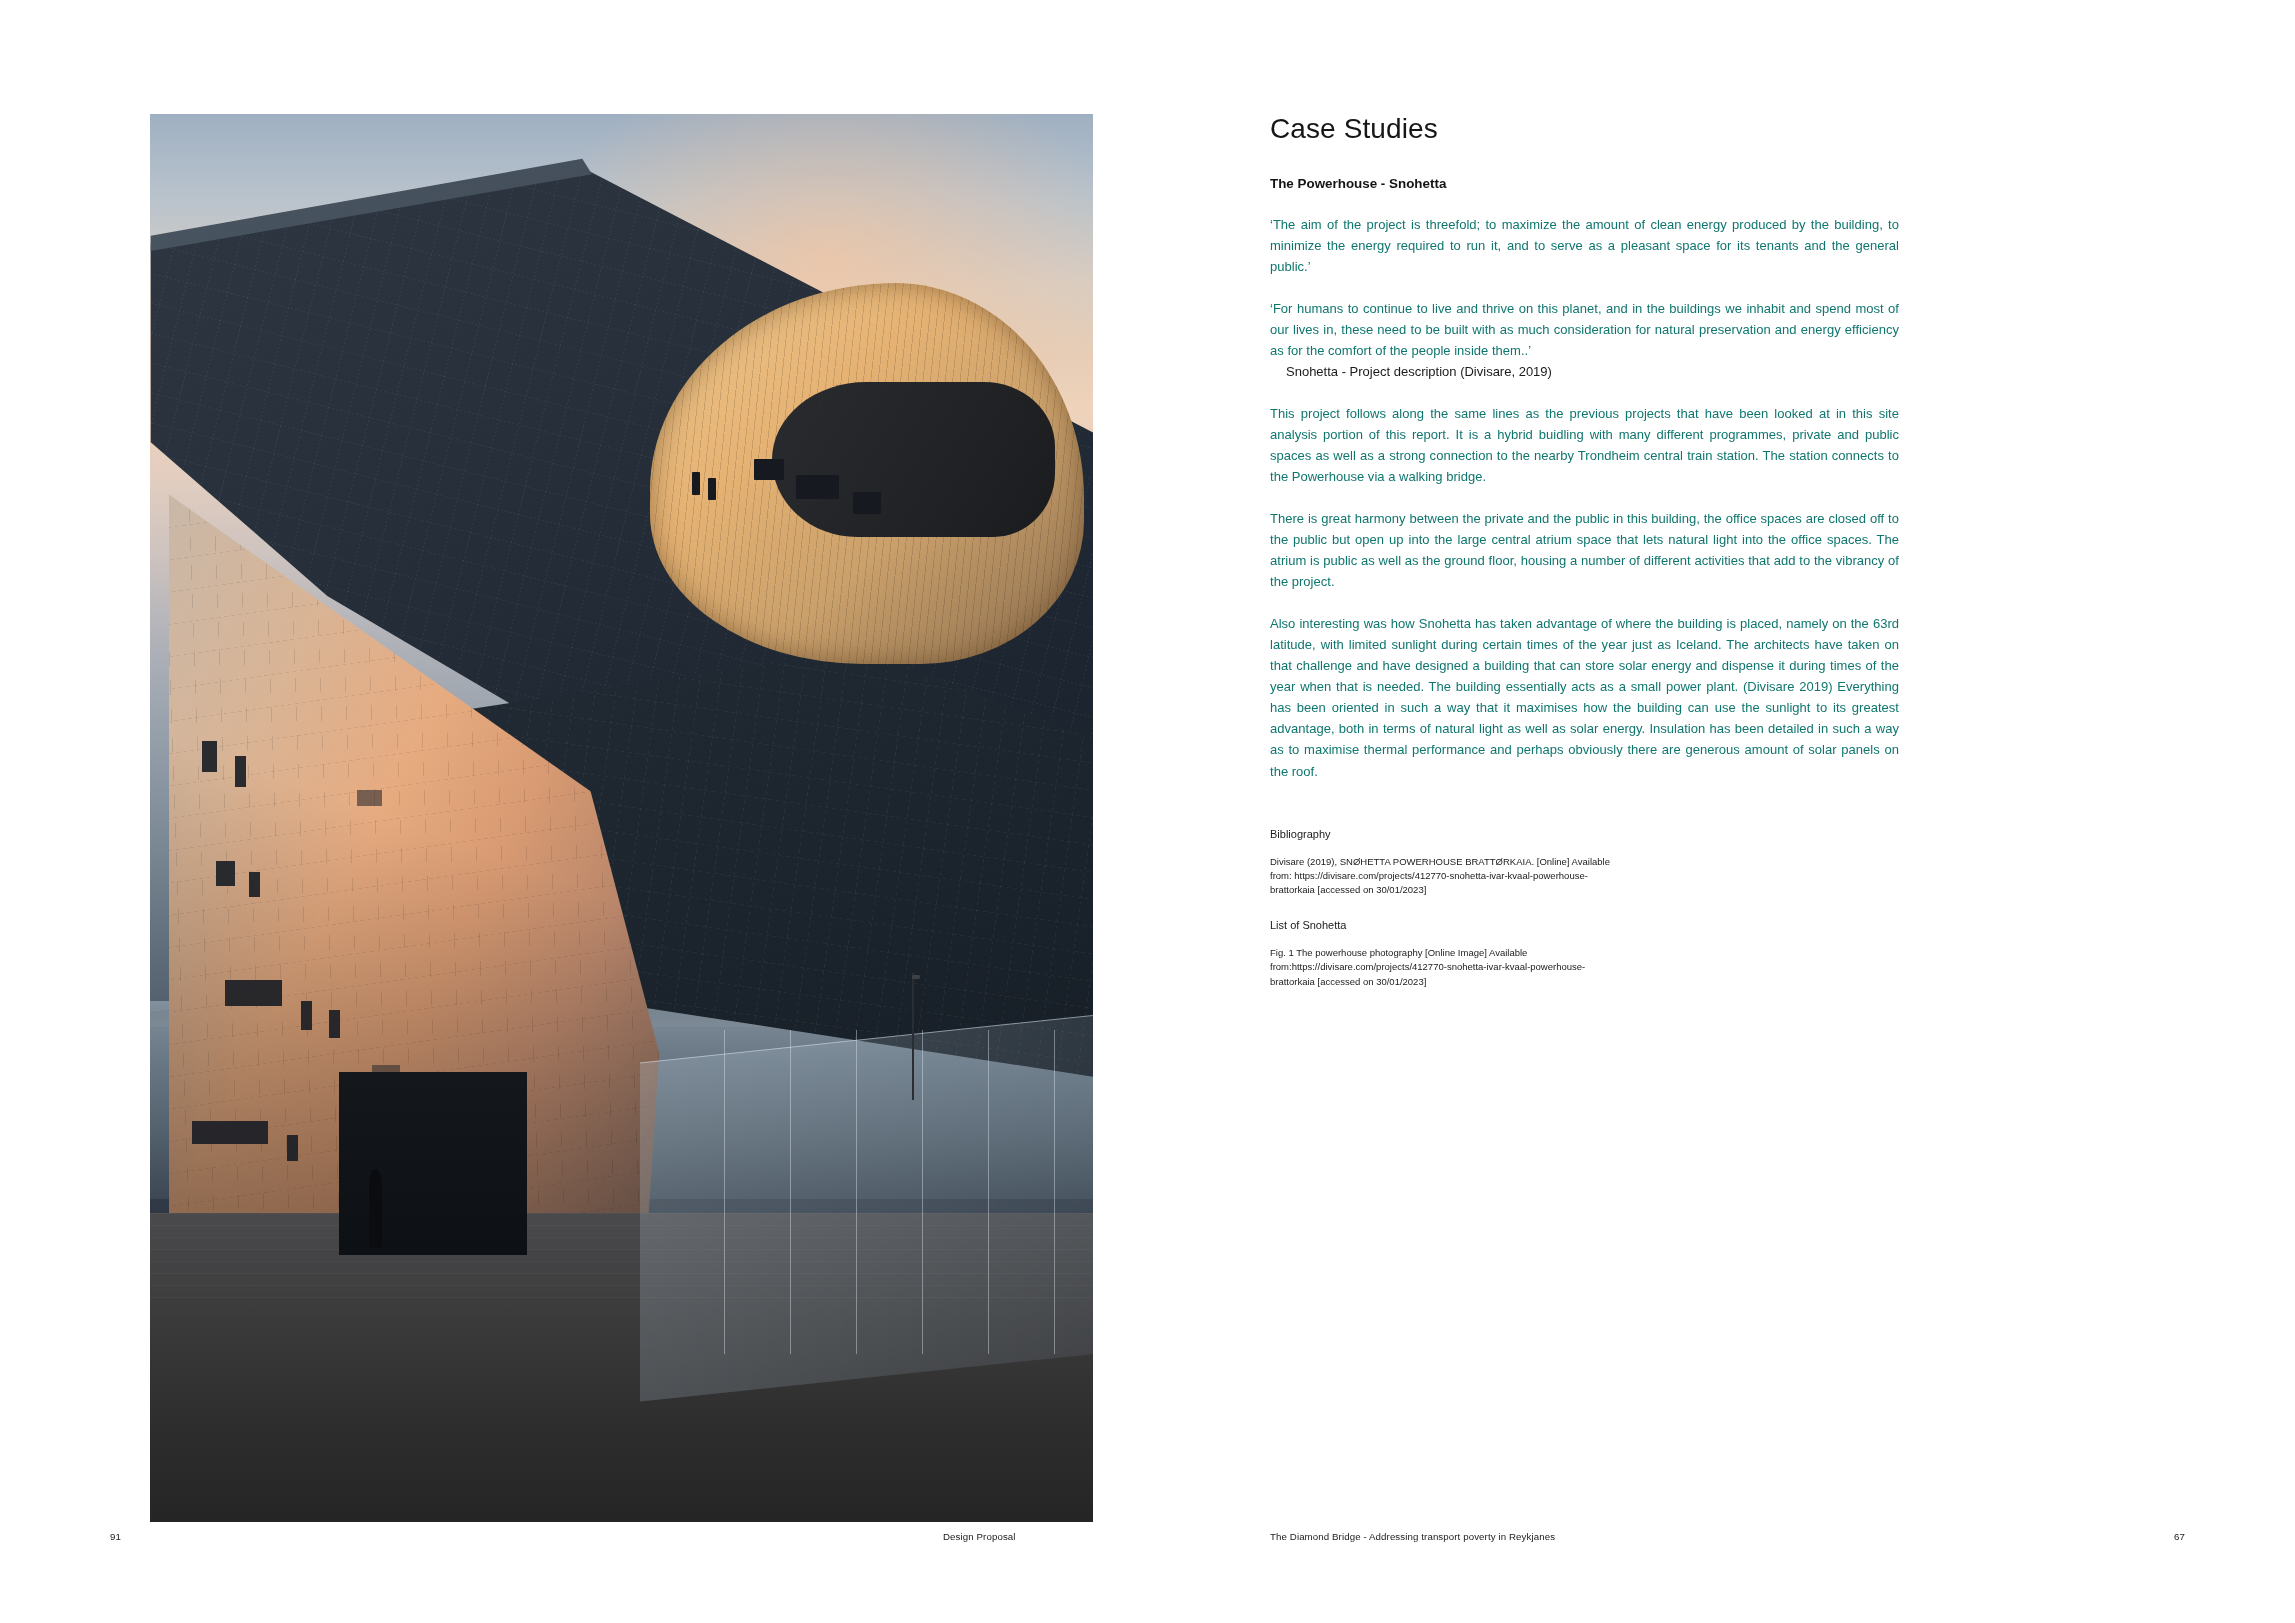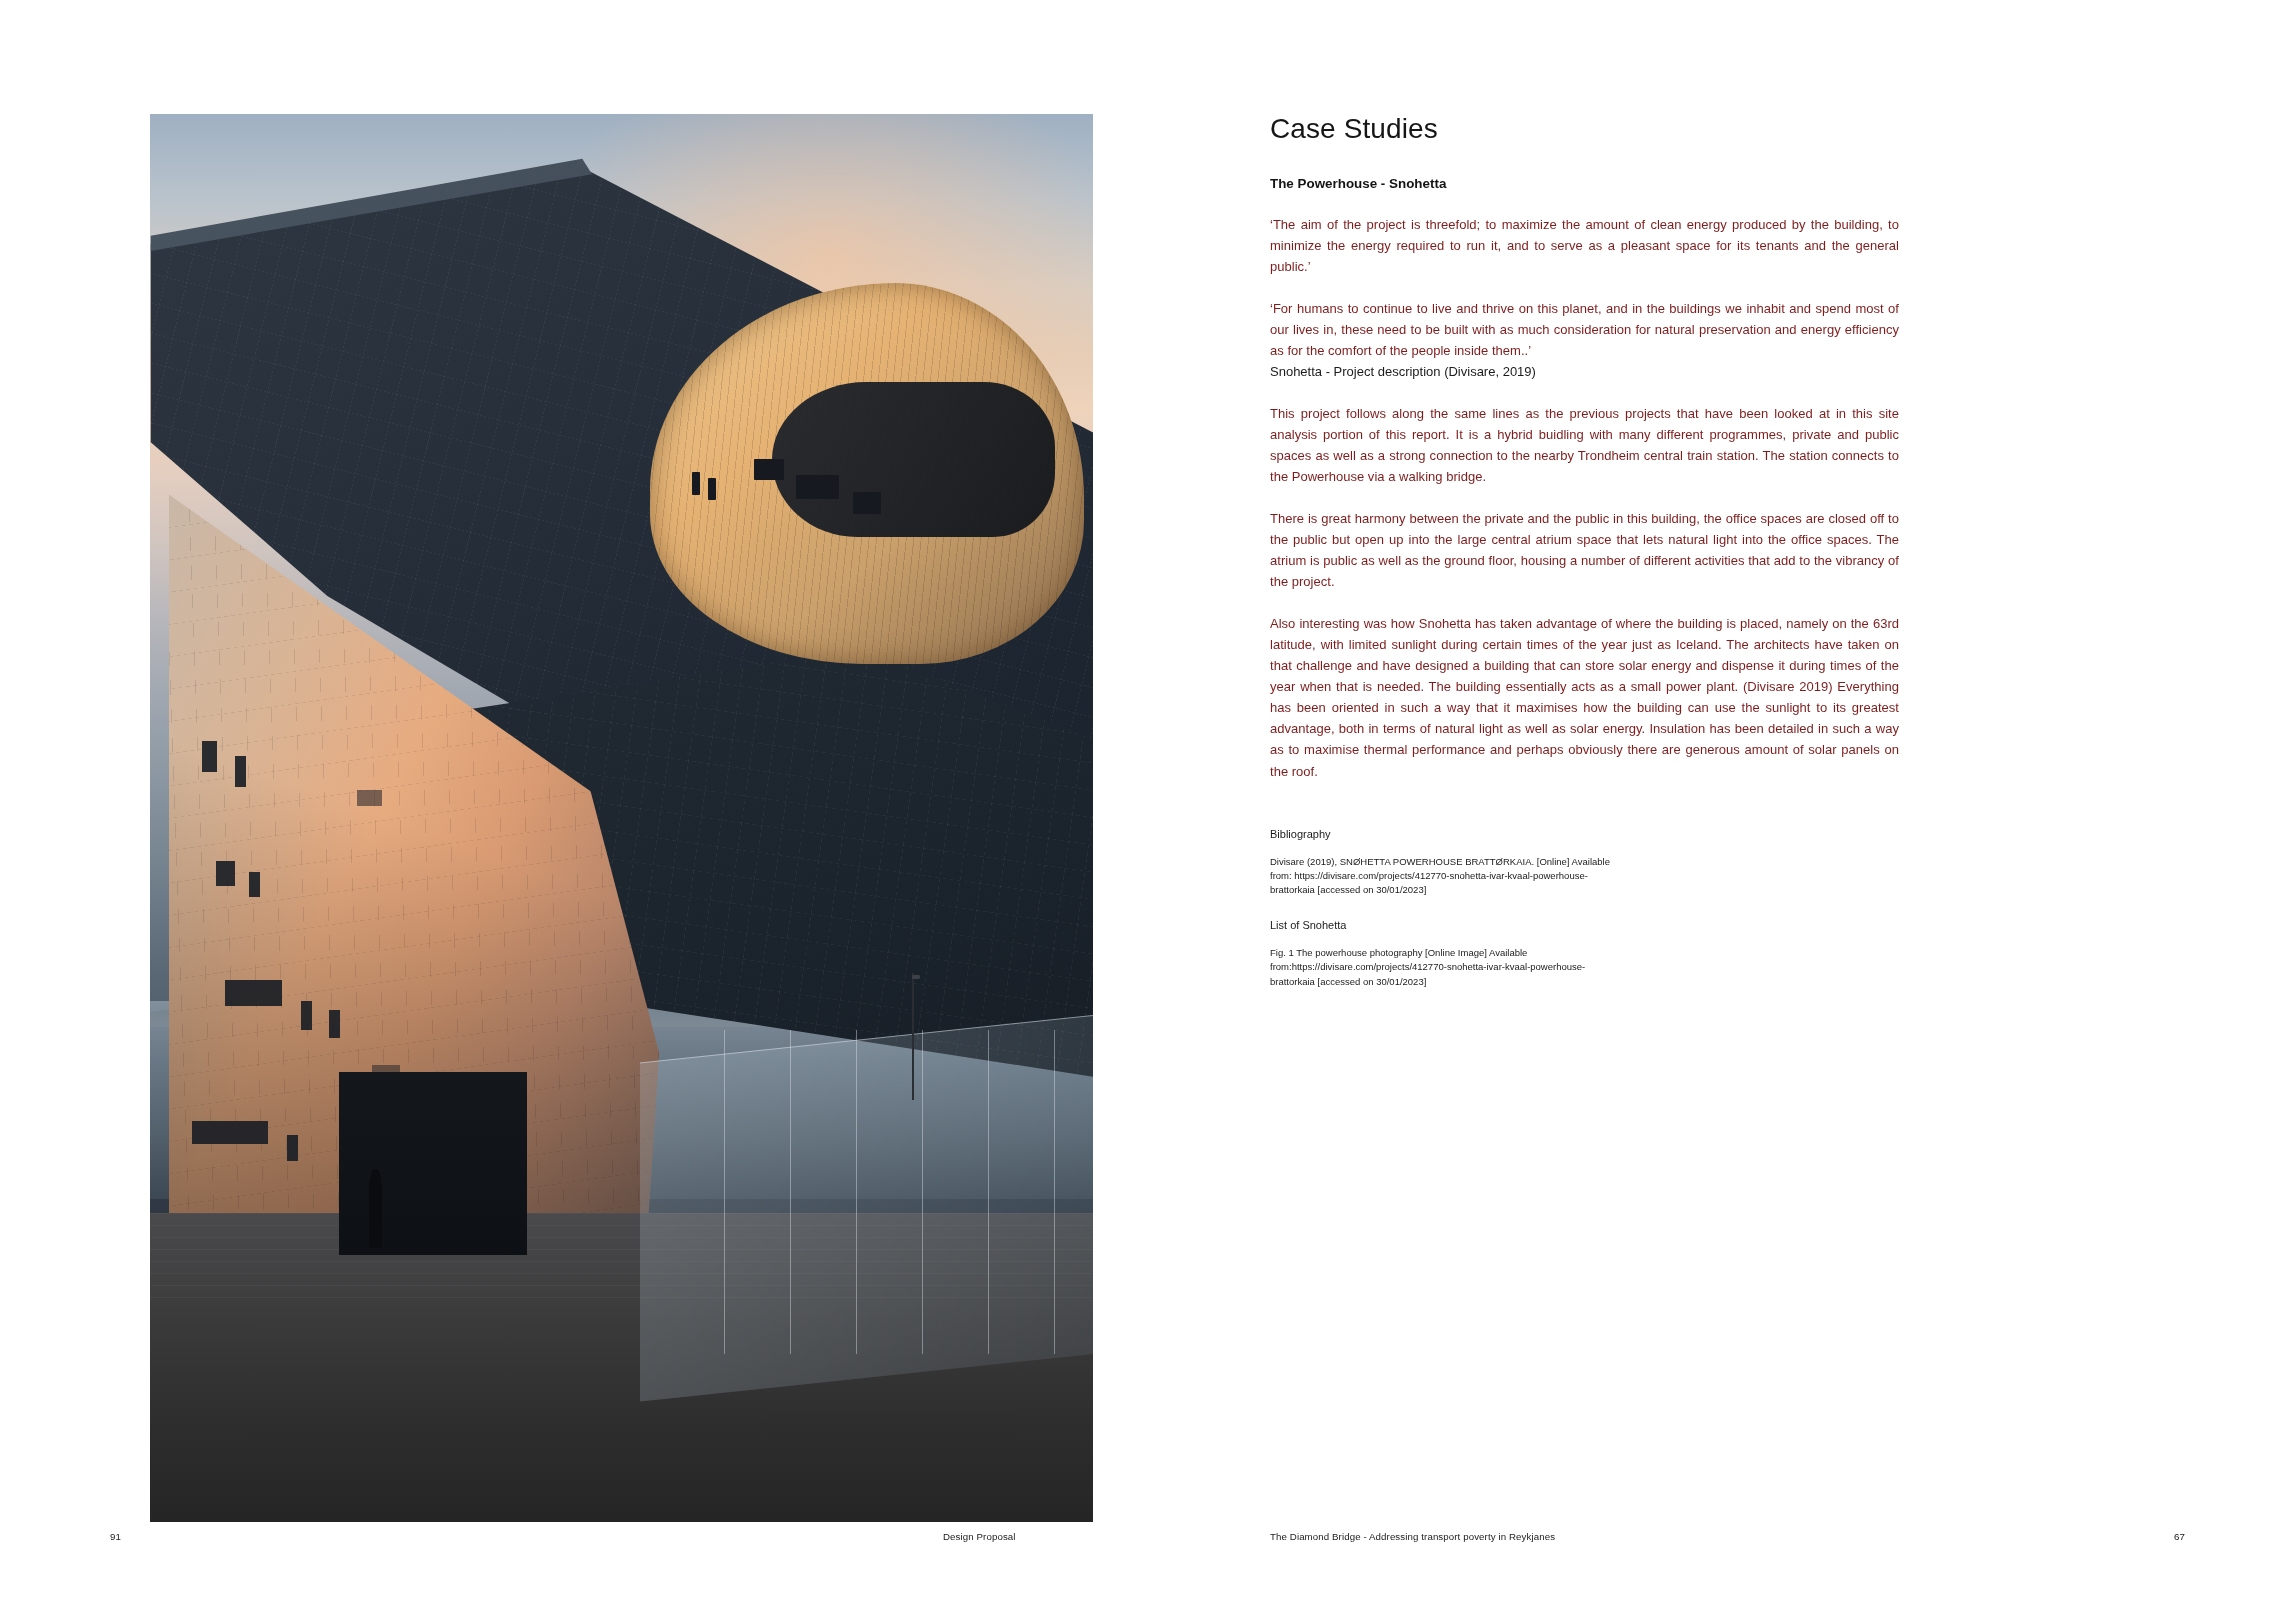--- a/index.html
+++ b/index.html
@@ -298,29 +298,29 @@
     font-size: 13.4px;
     font-weight: 700;
     margin: 0 0 23px 0;
     color: #141414;
   }
   p.body {
     font-size: 13px;
     line-height: 1.62;
     text-align: justify;
     margin: 0 0 21px 0;
-    color: #7f1d1d;
+    color: #0f766e;
     letter-spacing: 0.02px;
   }
   p.body.nospace { margin-bottom: 0; }
   p.cite {
     font-size: 13px;
     line-height: 1.62;
     text-align: left;
-    margin: 0 0 21px 0;
+    margin: 0 0 21px 16px;
     color: #1b1b1b;
   }
   .refs {
     margin-top: 46px;
   }
   .refs h3 {
     font-size: 11px;
     font-weight: 400;
     margin: 8px 0 15px 0;
     color: #1b1b1b;

